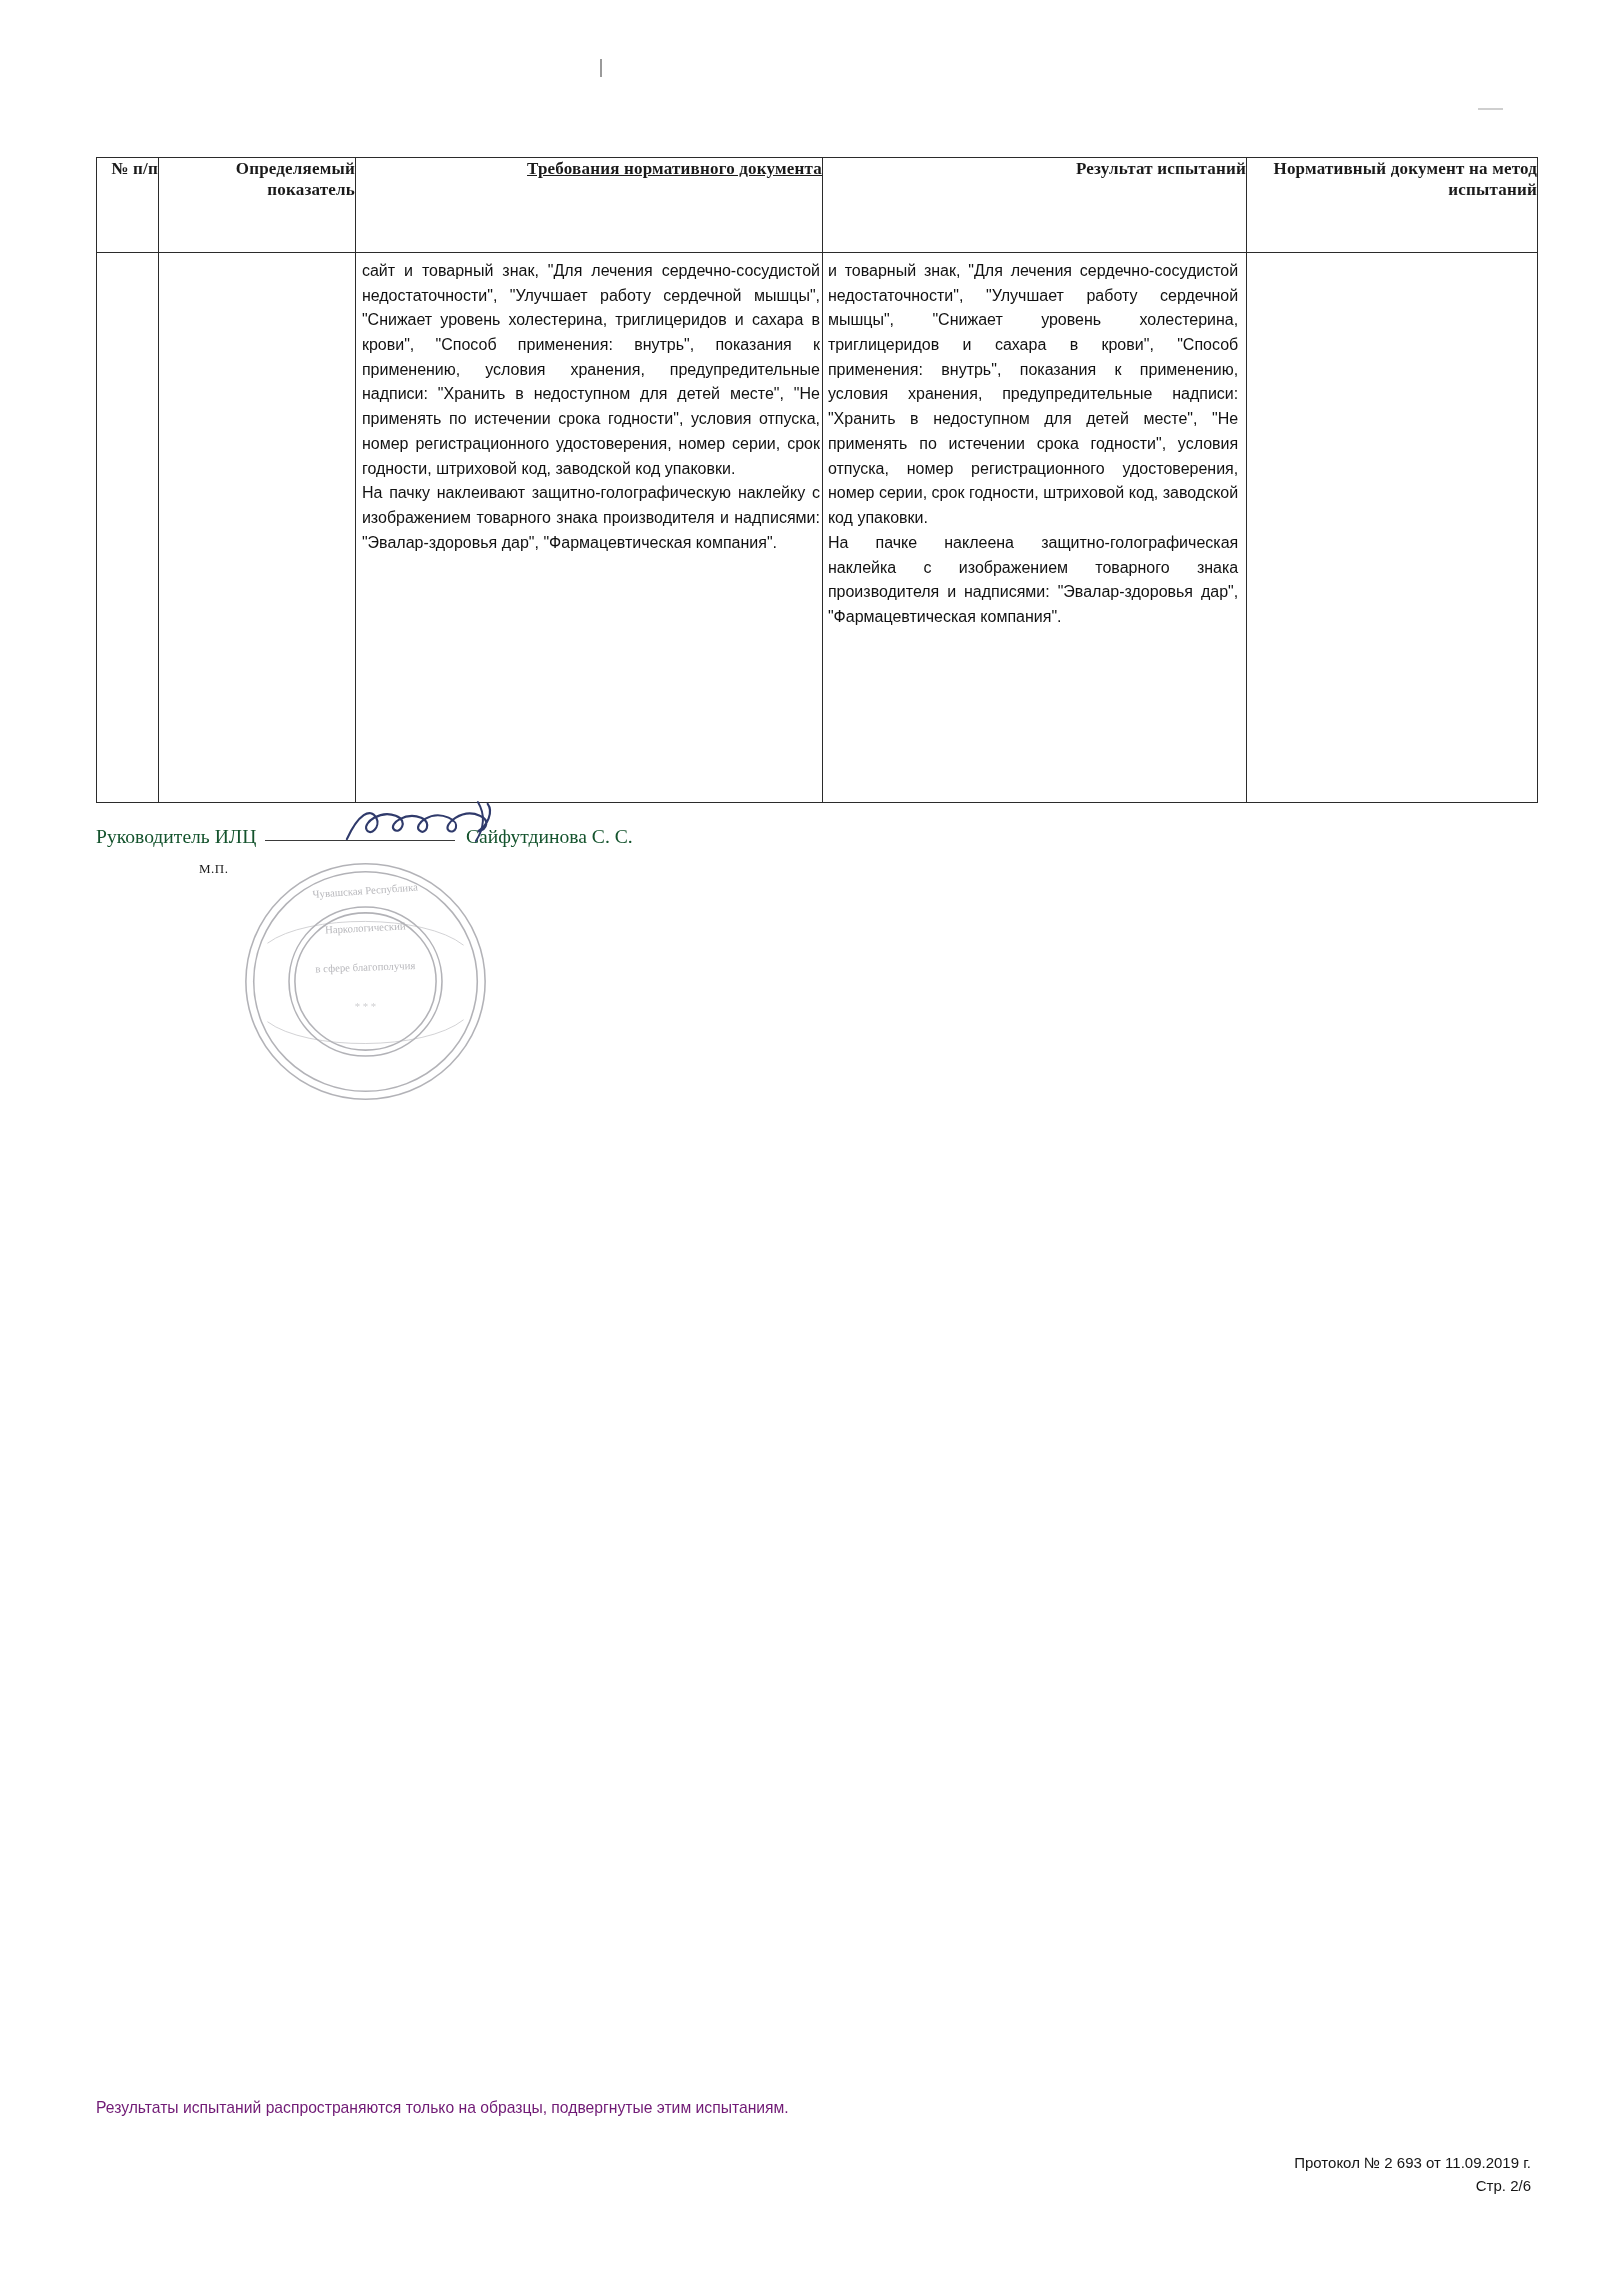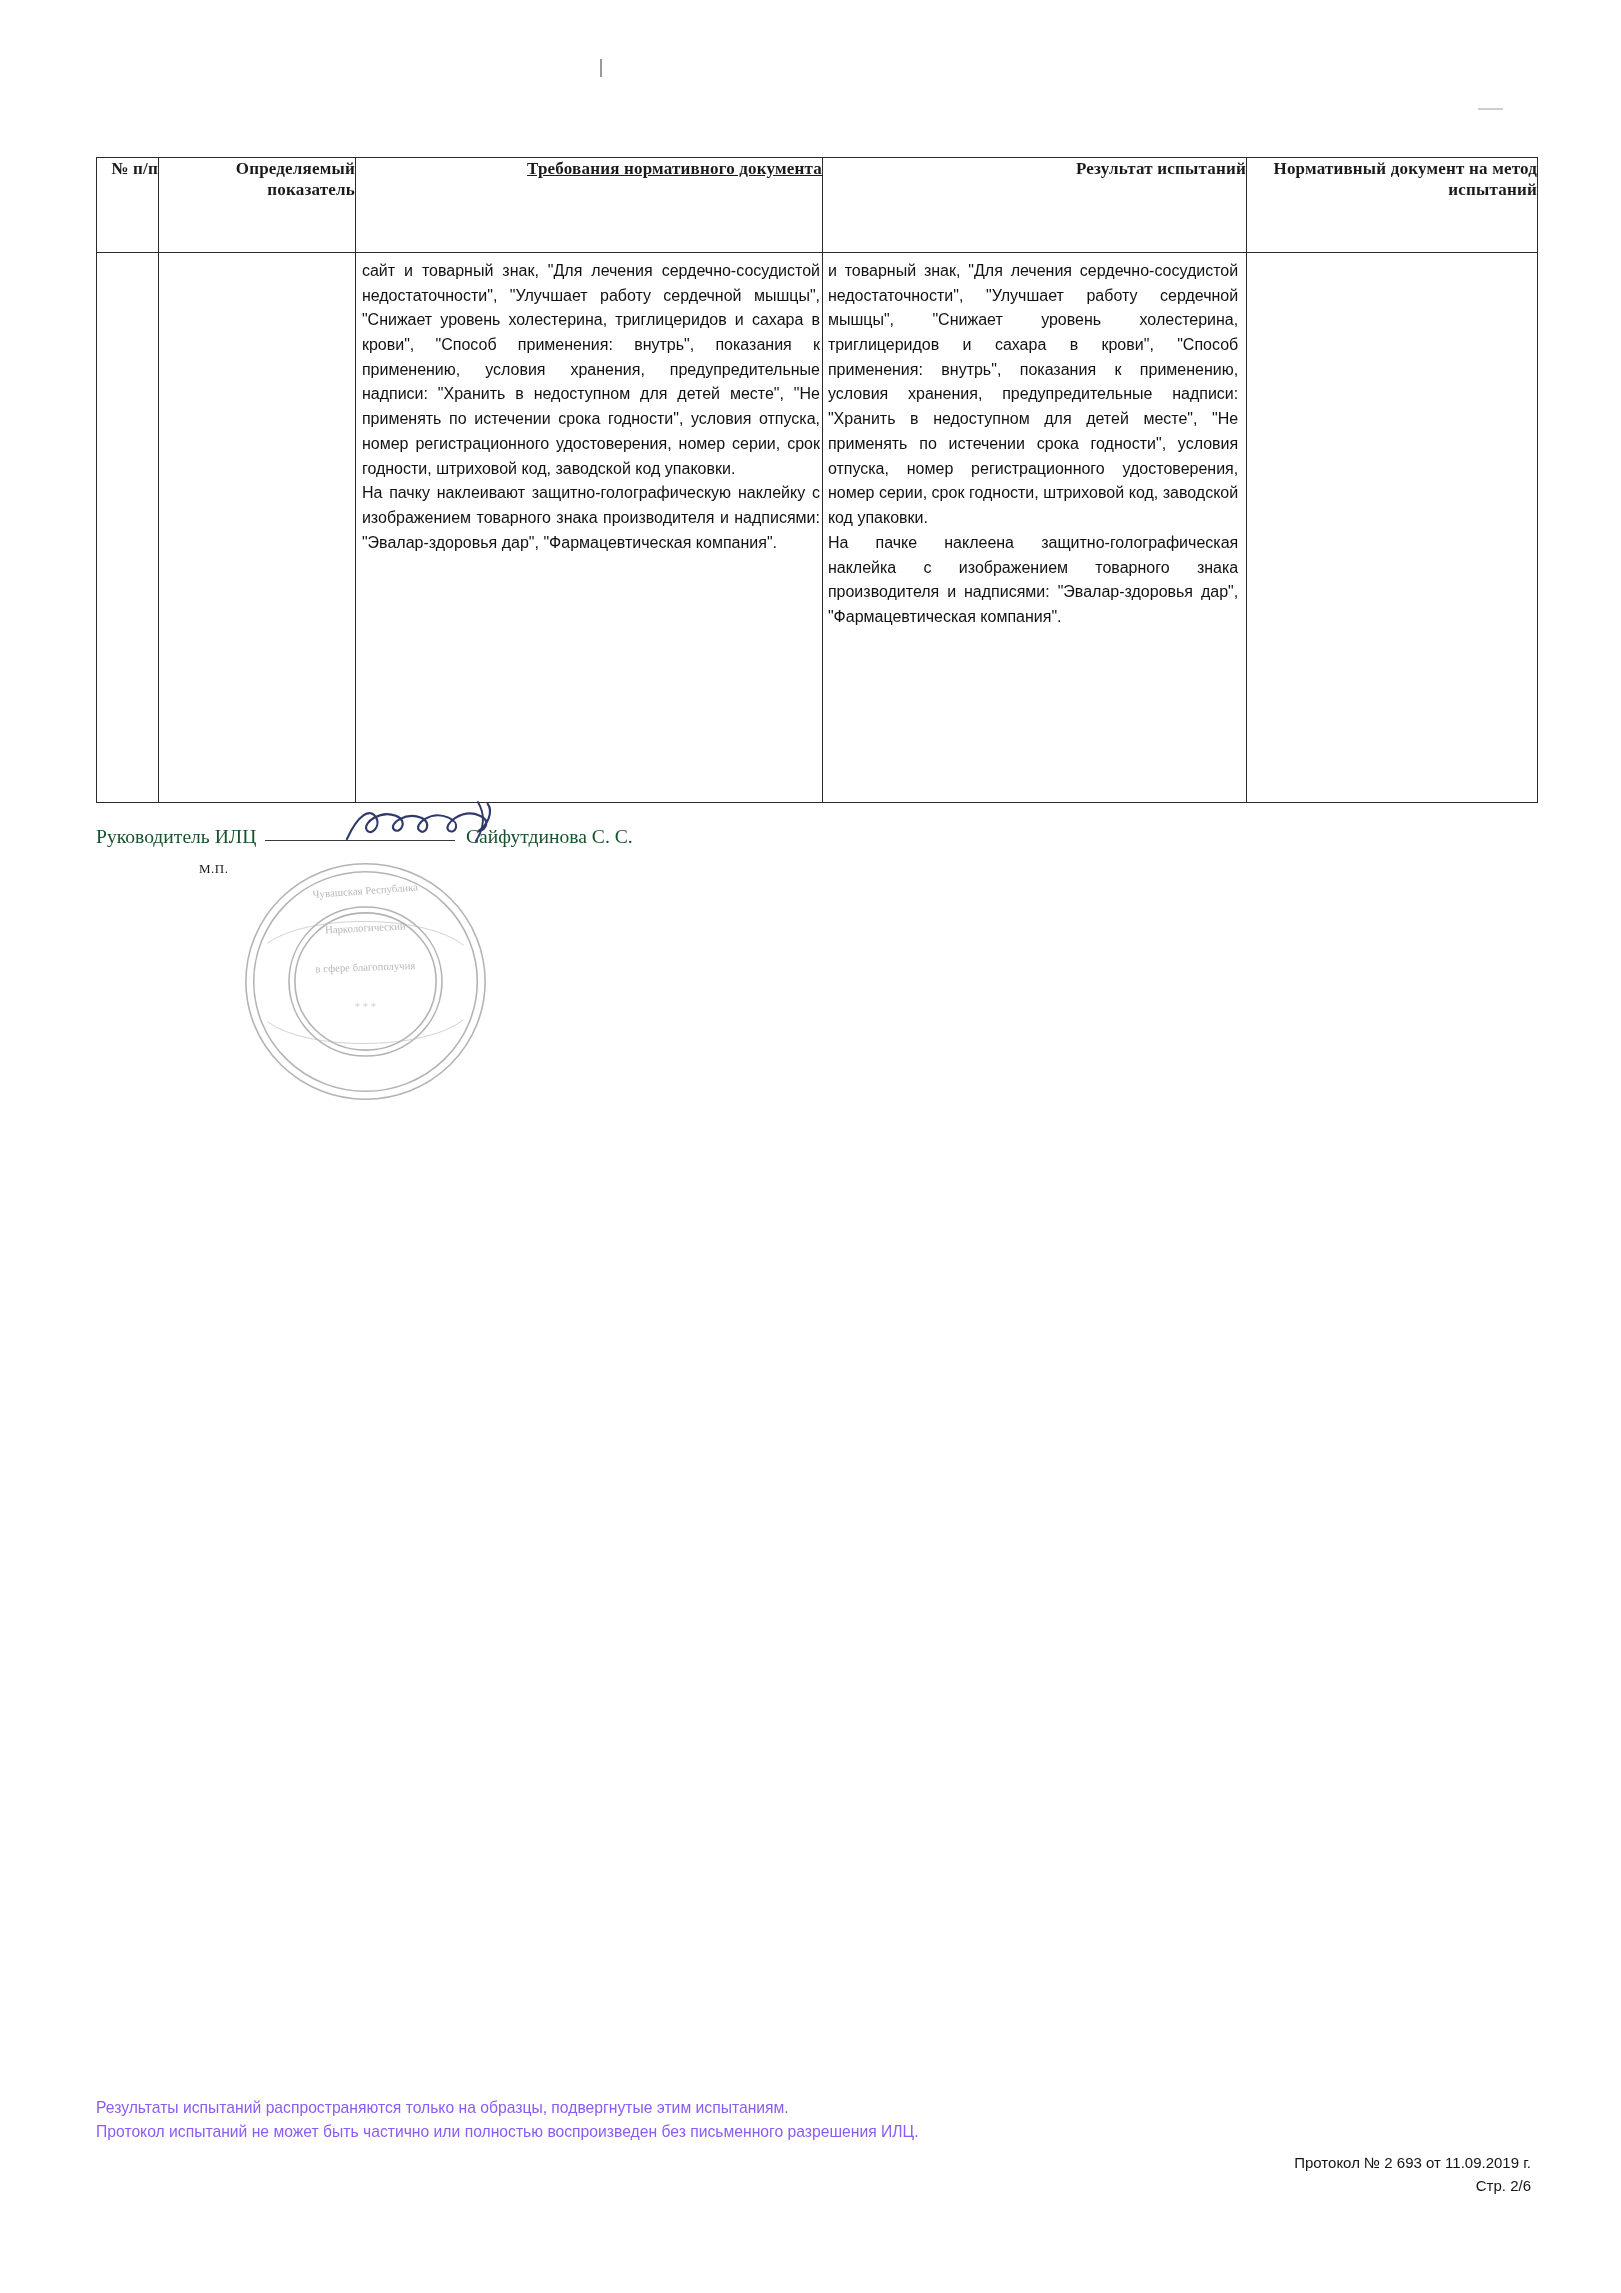--- a/index.html
+++ b/index.html
@@ -128,21 +128,21 @@
 
   
   .footer-notes {
     position: absolute;
     left: 96px;
     top: 2096px;
     width: 1176px;
     font-family: "Liberation Sans", sans-serif;
     font-size: 15.7px;
     line-height: 1.5;
-    color: #8b5cf6;
+    color: #701a75;
   }
   .footer-right {
     position: absolute;
     right: 90px;
     top: 2152px;
     text-align: right;
     font-family: "Liberation Sans", sans-serif;
     font-size: 15px;
     line-height: 1.5;
     color: #151515;
@@ -241,21 +241,20 @@
       <text x="130" y="158" text-anchor="middle" opacity="0.7">* * *</text>
     </g>
     <g stroke="#4a4a55" stroke-width="1" opacity="0.6">
       <path d="M30 90 C 70 60, 190 60, 230 92" fill="none"></path>
       <path d="M30 170 C 70 200, 190 200, 230 168" fill="none"></path>
     </g>
   </svg>
 
   <div class="footer-notes">
     <div>Результаты испытаний распространяются только на образцы, подвергнутые этим испытаниям.</div>
-    <div>Протокол испытаний не может быть частично или полностью воспроизведен без письменного разрешения ИЛЦ.</div>
   </div>
 
   <div class="footer-right">
     <div>Протокол № 2 693 от 11.09.2019 г.</div>
     <div>Стр. 2/6</div>
   </div>
 
 </div>
 
 

